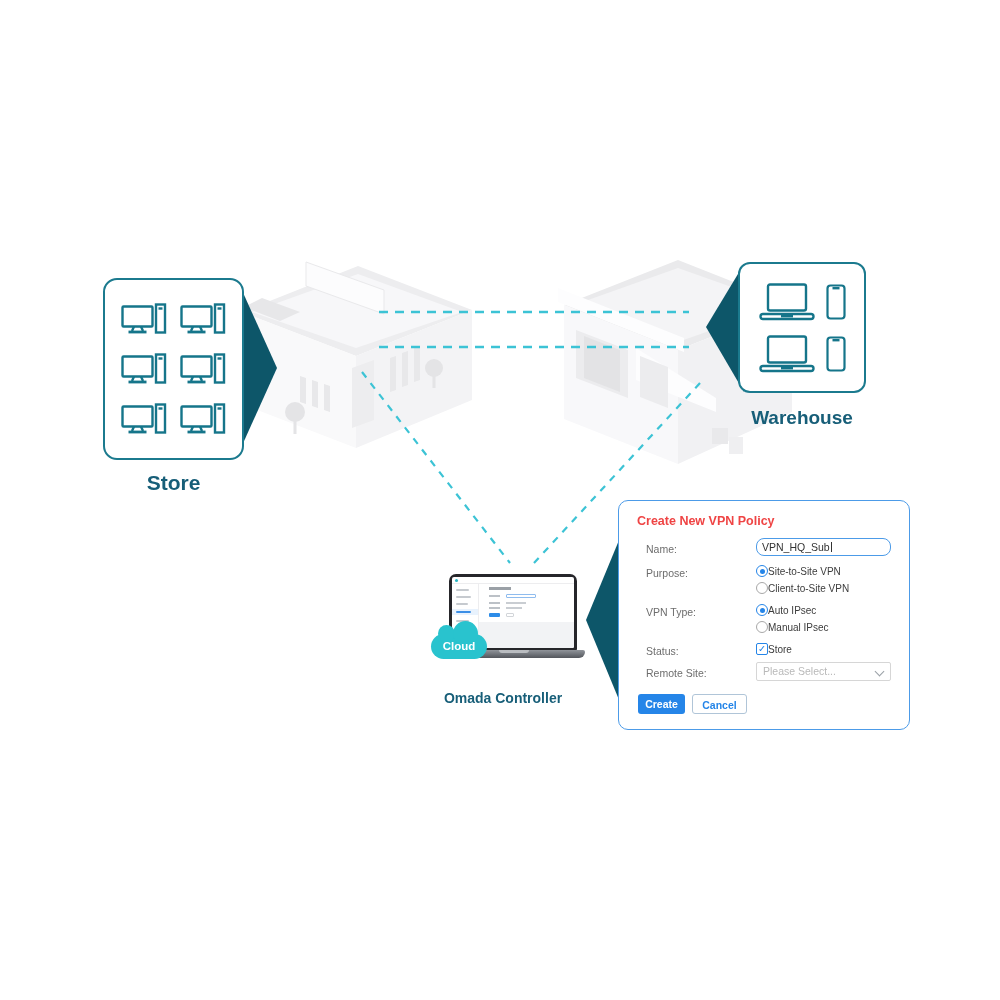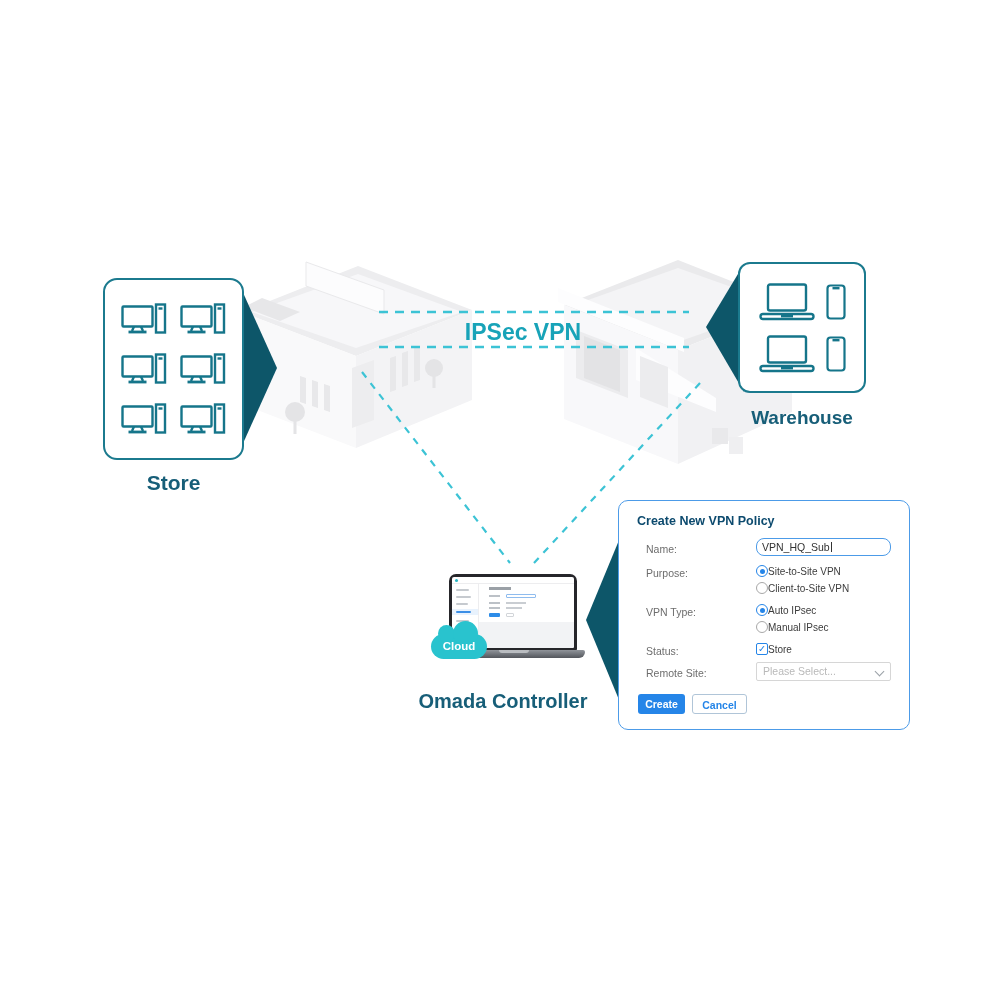--- a/index.html
+++ b/index.html
@@ -8,21 +8,21 @@
 
   
   .callout{position:absolute;background:#fff;border:2px solid #1b7a8e;border-radius:14px;z-index:2;box-sizing:border-box;}
   .store-box{left:103px;top:278px;width:141px;height:182px;display:grid;grid-template-columns:repeat(2,46px);gap:17px 13px;justify-content:center;align-content:center;}
   .wh-box{left:738px;top:262px;width:128px;height:131px;display:flex;flex-direction:column;justify-content:center;align-items:center;gap:14px;border-radius:12px;}
   .wh-row{display:flex;align-items:center;gap:11px;}
 
   .diagram-label{position:absolute;font-weight:bold;color:#175e78;text-align:center;z-index:2;}
   .store-label{left:103px;top:471px;width:141px;font-size:21px;}
   .wh-label{left:736px;top:407px;width:132px;font-size:19px;}
-  .ctrl-label{left:418px;top:690px;width:170px;font-size:20px;}
+  .ctrl-label{left:418px;top:690px;width:170px;font-size:14px;}
   .ipsec-label{position:absolute;left:440px;top:319px;width:166px;text-align:center;font-size:23px;font-weight:bold;color:#18a3b8;z-index:2;}
 
   
   .laptop-screen{position:absolute;left:449px;top:574px;width:128px;height:77px;background:#26262a;border-radius:7px 7px 2px 2px;padding:3px;z-index:3;box-sizing:border-box;}
   .screen-inner{width:100%;height:100%;background:#fff;border-radius:2px;position:relative;overflow:hidden;}
   .laptop-base{position:absolute;left:443px;top:650px;width:142px;height:8px;background:linear-gradient(180deg,#90949a,#53565c);border-radius:2px 2px 6px 6px;z-index:3;}
   .laptop-base::before{content:"";position:absolute;left:56px;top:0;width:30px;height:3px;background:#b9bcc0;border-radius:0 0 3px 3px;}
 
   
   .mini-top{height:6px;border-bottom:1px solid #ededef;position:relative;}
@@ -43,21 +43,21 @@
   .mini-footer{position:absolute;left:0;right:0;bottom:0;height:26px;background:#f2f3f5;}
 
   
   .cloud-badge{position:absolute;left:431px;top:634px;width:56px;height:25px;background:#29c3ce;border-radius:13px;z-index:5;}
   .cloud-badge::before{content:"";position:absolute;left:7px;top:-9px;width:17px;height:17px;background:#29c3ce;border-radius:50%;}
   .cloud-badge::after{content:"";position:absolute;right:9px;top:-13px;width:25px;height:25px;background:#29c3ce;border-radius:50%;}
   .cloud-text{position:relative;z-index:2;display:block;color:#fff;font-weight:bold;font-size:11.5px;text-align:center;line-height:25px;}
 
   
   .dialog{position:absolute;left:618px;top:500px;width:292px;height:230px;background:#fff;border:1.5px solid #4c9be8;border-radius:10px;z-index:4;box-sizing:border-box;}
-  .dlg-title{position:absolute;left:18px;top:13px;font-size:12.5px;font-weight:bold;color:#0c4a6e;}
+  .dlg-title{position:absolute;left:18px;top:13px;font-size:12.5px;font-weight:bold;color:#ef4444;}
   .lbl{position:absolute;left:19px;font-size:10.5px;color:#6d6d6d;padding-left:8px;}
   .name-input{position:absolute;left:137px;top:37px;width:135px;height:18px;border:1px solid #4c9be8;border-radius:8px;font-size:10.5px;color:#333;line-height:17px;padding:0 5px;background:#fff;box-sizing:border-box;}
   .caret{display:inline-block;width:1px;height:10px;background:#333;margin-left:1px;vertical-align:-1px;}
   .radio-row{position:absolute;left:137px;height:14px;display:flex;align-items:center;gap:0;}
   .radio{width:12px;height:12px;border-radius:50%;border:1px solid #a8a8a8;background:#fff;box-sizing:border-box;position:relative;flex:none;}
   .radio.checked{border-color:#2585e8;}
   .radio.checked::after{content:"";position:absolute;left:2.5px;top:2.5px;width:5px;height:5px;border-radius:50%;background:#2585e8;}
   .opt-lbl{font-size:10px;color:#3c3c3c;white-space:nowrap;}
   .checkbox{width:12px;height:12px;border:1px solid #2585e8;border-radius:2px;box-sizing:border-box;color:#2585e8;font-size:9.5px;line-height:10px;text-align:center;flex:none;}
   .select{position:absolute;left:137px;top:161px;width:135px;height:19px;border:1px solid #d6d6d6;border-radius:2px;color:#b9b9b9;font-size:10.5px;line-height:17px;padding:0 6px;box-sizing:border-box;background:#fff;}
@@ -208,21 +208,20 @@
           <rect x="22" y="31.8" width="12" height="2.6" fill="#15758a"></rect>
         </svg>
       <svg class="icon-svg" width="20" height="36" viewBox="0 0 20 36">
           <rect x="1.5" y="1.5" width="17" height="33" rx="3" fill="none" stroke="#15758a" stroke-width="2.2"></rect>
           <rect x="6.5" y="3" width="7" height="2.4" fill="#15758a"></rect>
         </svg>
     </div>
   </div>
   <div class="diagram-label wh-label">Warehouse</div>
 
-  <div class="ipsec-label">IPSec VPN</div>
 
   <div class="laptop-screen">
     <div class="screen-inner">
       <div class="mini-top">
           <span class="mini-dot"></span>
         </div>
       <div class="mini-side">
         <div class="mini-bar" style="width:13px"></div>
         <div class="mini-bar" style="width:15px"></div>
         <div class="mini-bar" style="width:12px"></div>

